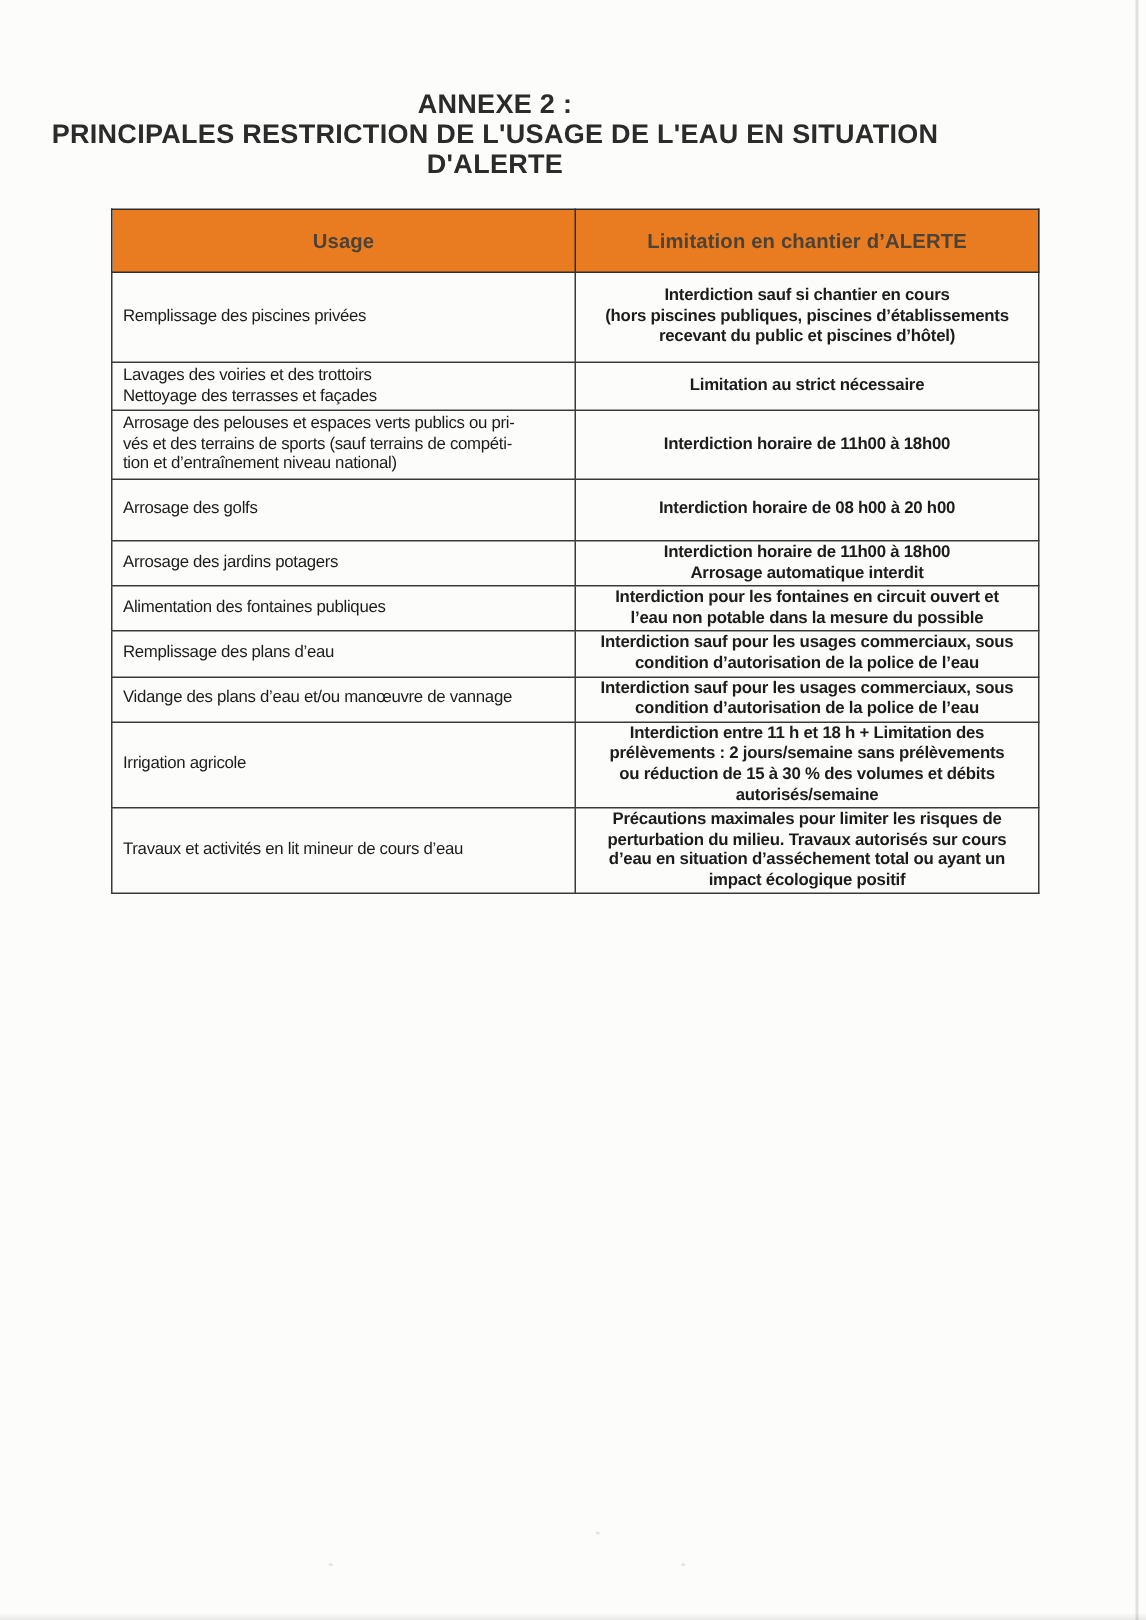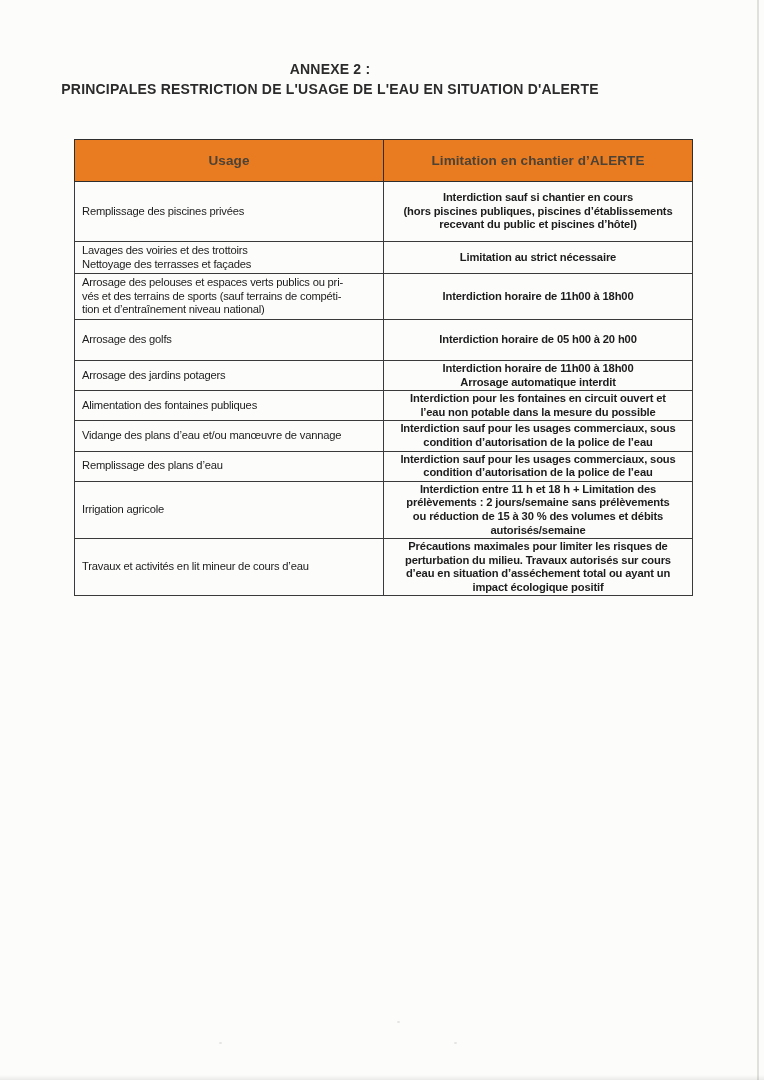--- a/index.html
+++ b/index.html
@@ -18,21 +18,21 @@
     position: relative;
     overflow: hidden;
   }
   .page { position: absolute; inset: 0; }
 
   .title {
     position: absolute;
     top: 59px; left: 0; width: 660px;
     text-align: center;
     font-weight: bold;
-    font-size: 14px;
+    font-size: 18px;
     line-height: 20px;
     color: var(--title-text);
     letter-spacing: 0.2px;
   }
 
   table.restrictions {
     position: absolute;
     left: 74px; top: 139px;
     width: 618px;
     border-collapse: collapse;
@@ -142,39 +142,39 @@
         <td class="limitation">Limitation au strict nécessaire</td>
       </tr>
       <tr>
         <td class="usage">Arrosage des pelouses et espaces verts publics ou pri-
 vés et des terrains de sports (sauf terrains de compéti-
 tion et d’entraînement niveau national)</td>
         <td class="limitation">Interdiction horaire de 11h00 à 18h00</td>
       </tr>
       <tr>
         <td class="usage">Arrosage des golfs</td>
-        <td class="limitation">Interdiction horaire de 05 h00 à 20 h00</td>
+        <td class="limitation">Interdiction horaire de 08 h00 à 20 h00</td>
       </tr>
       <tr>
         <td class="usage">Arrosage des jardins potagers</td>
         <td class="limitation">Interdiction horaire de 11h00 à 18h00
 Arrosage automatique interdit</td>
       </tr>
       <tr>
         <td class="usage">Alimentation des fontaines publiques</td>
         <td class="limitation">Interdiction pour les fontaines en circuit ouvert et
 l’eau non potable dans la mesure du possible</td>
       </tr>
       <tr>
-        <td class="usage">Vidange des plans d’eau et/ou manœuvre de vannage</td>
+        <td class="usage">Remplissage des plans d’eau</td>
         <td class="limitation">Interdiction sauf pour les usages commerciaux, sous
 condition d’autorisation de la police de l’eau</td>
       </tr>
       <tr>
-        <td class="usage">Remplissage des plans d’eau</td>
+        <td class="usage">Vidange des plans d’eau et/ou manœuvre de vannage</td>
         <td class="limitation">Interdiction sauf pour les usages commerciaux, sous
 condition d’autorisation de la police de l’eau</td>
       </tr>
       <tr>
         <td class="usage">Irrigation agricole</td>
         <td class="limitation">Interdiction entre 11 h et 18 h + Limitation des
 prélèvements : 2 jours/semaine sans prélèvements
 ou réduction de 15 à 30 % des volumes et débits
 autorisés/semaine</td>
       </tr>

